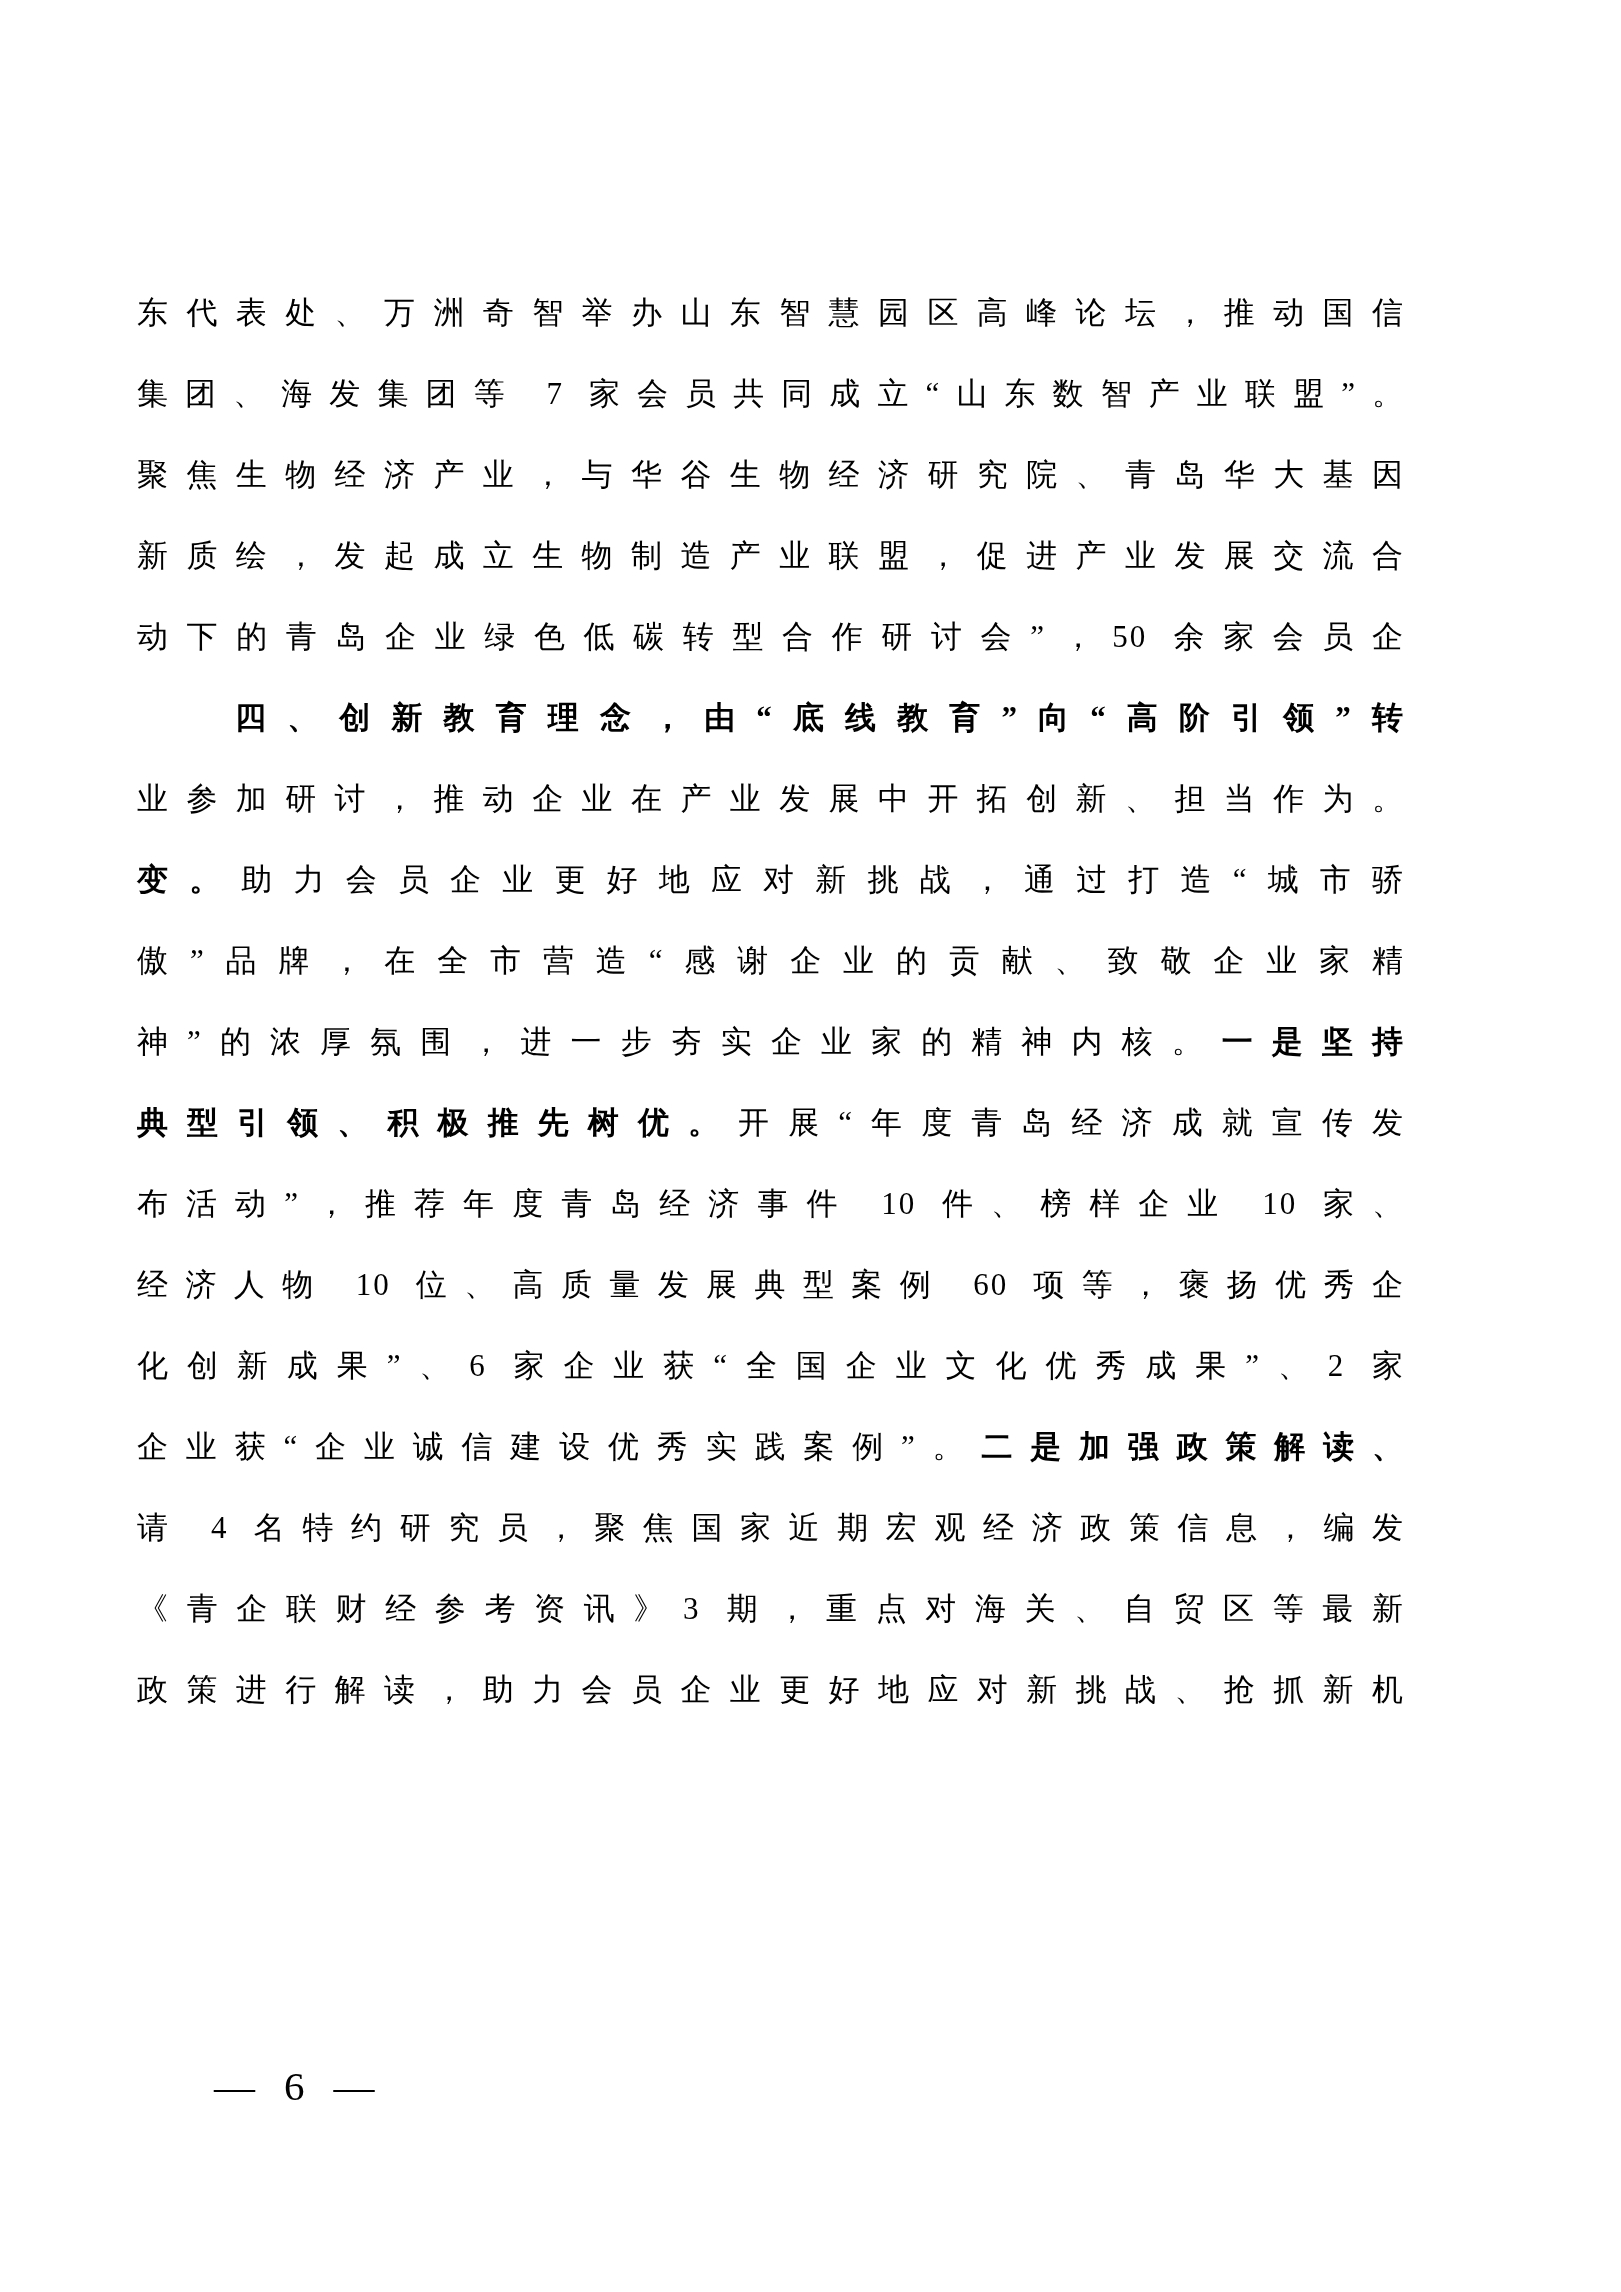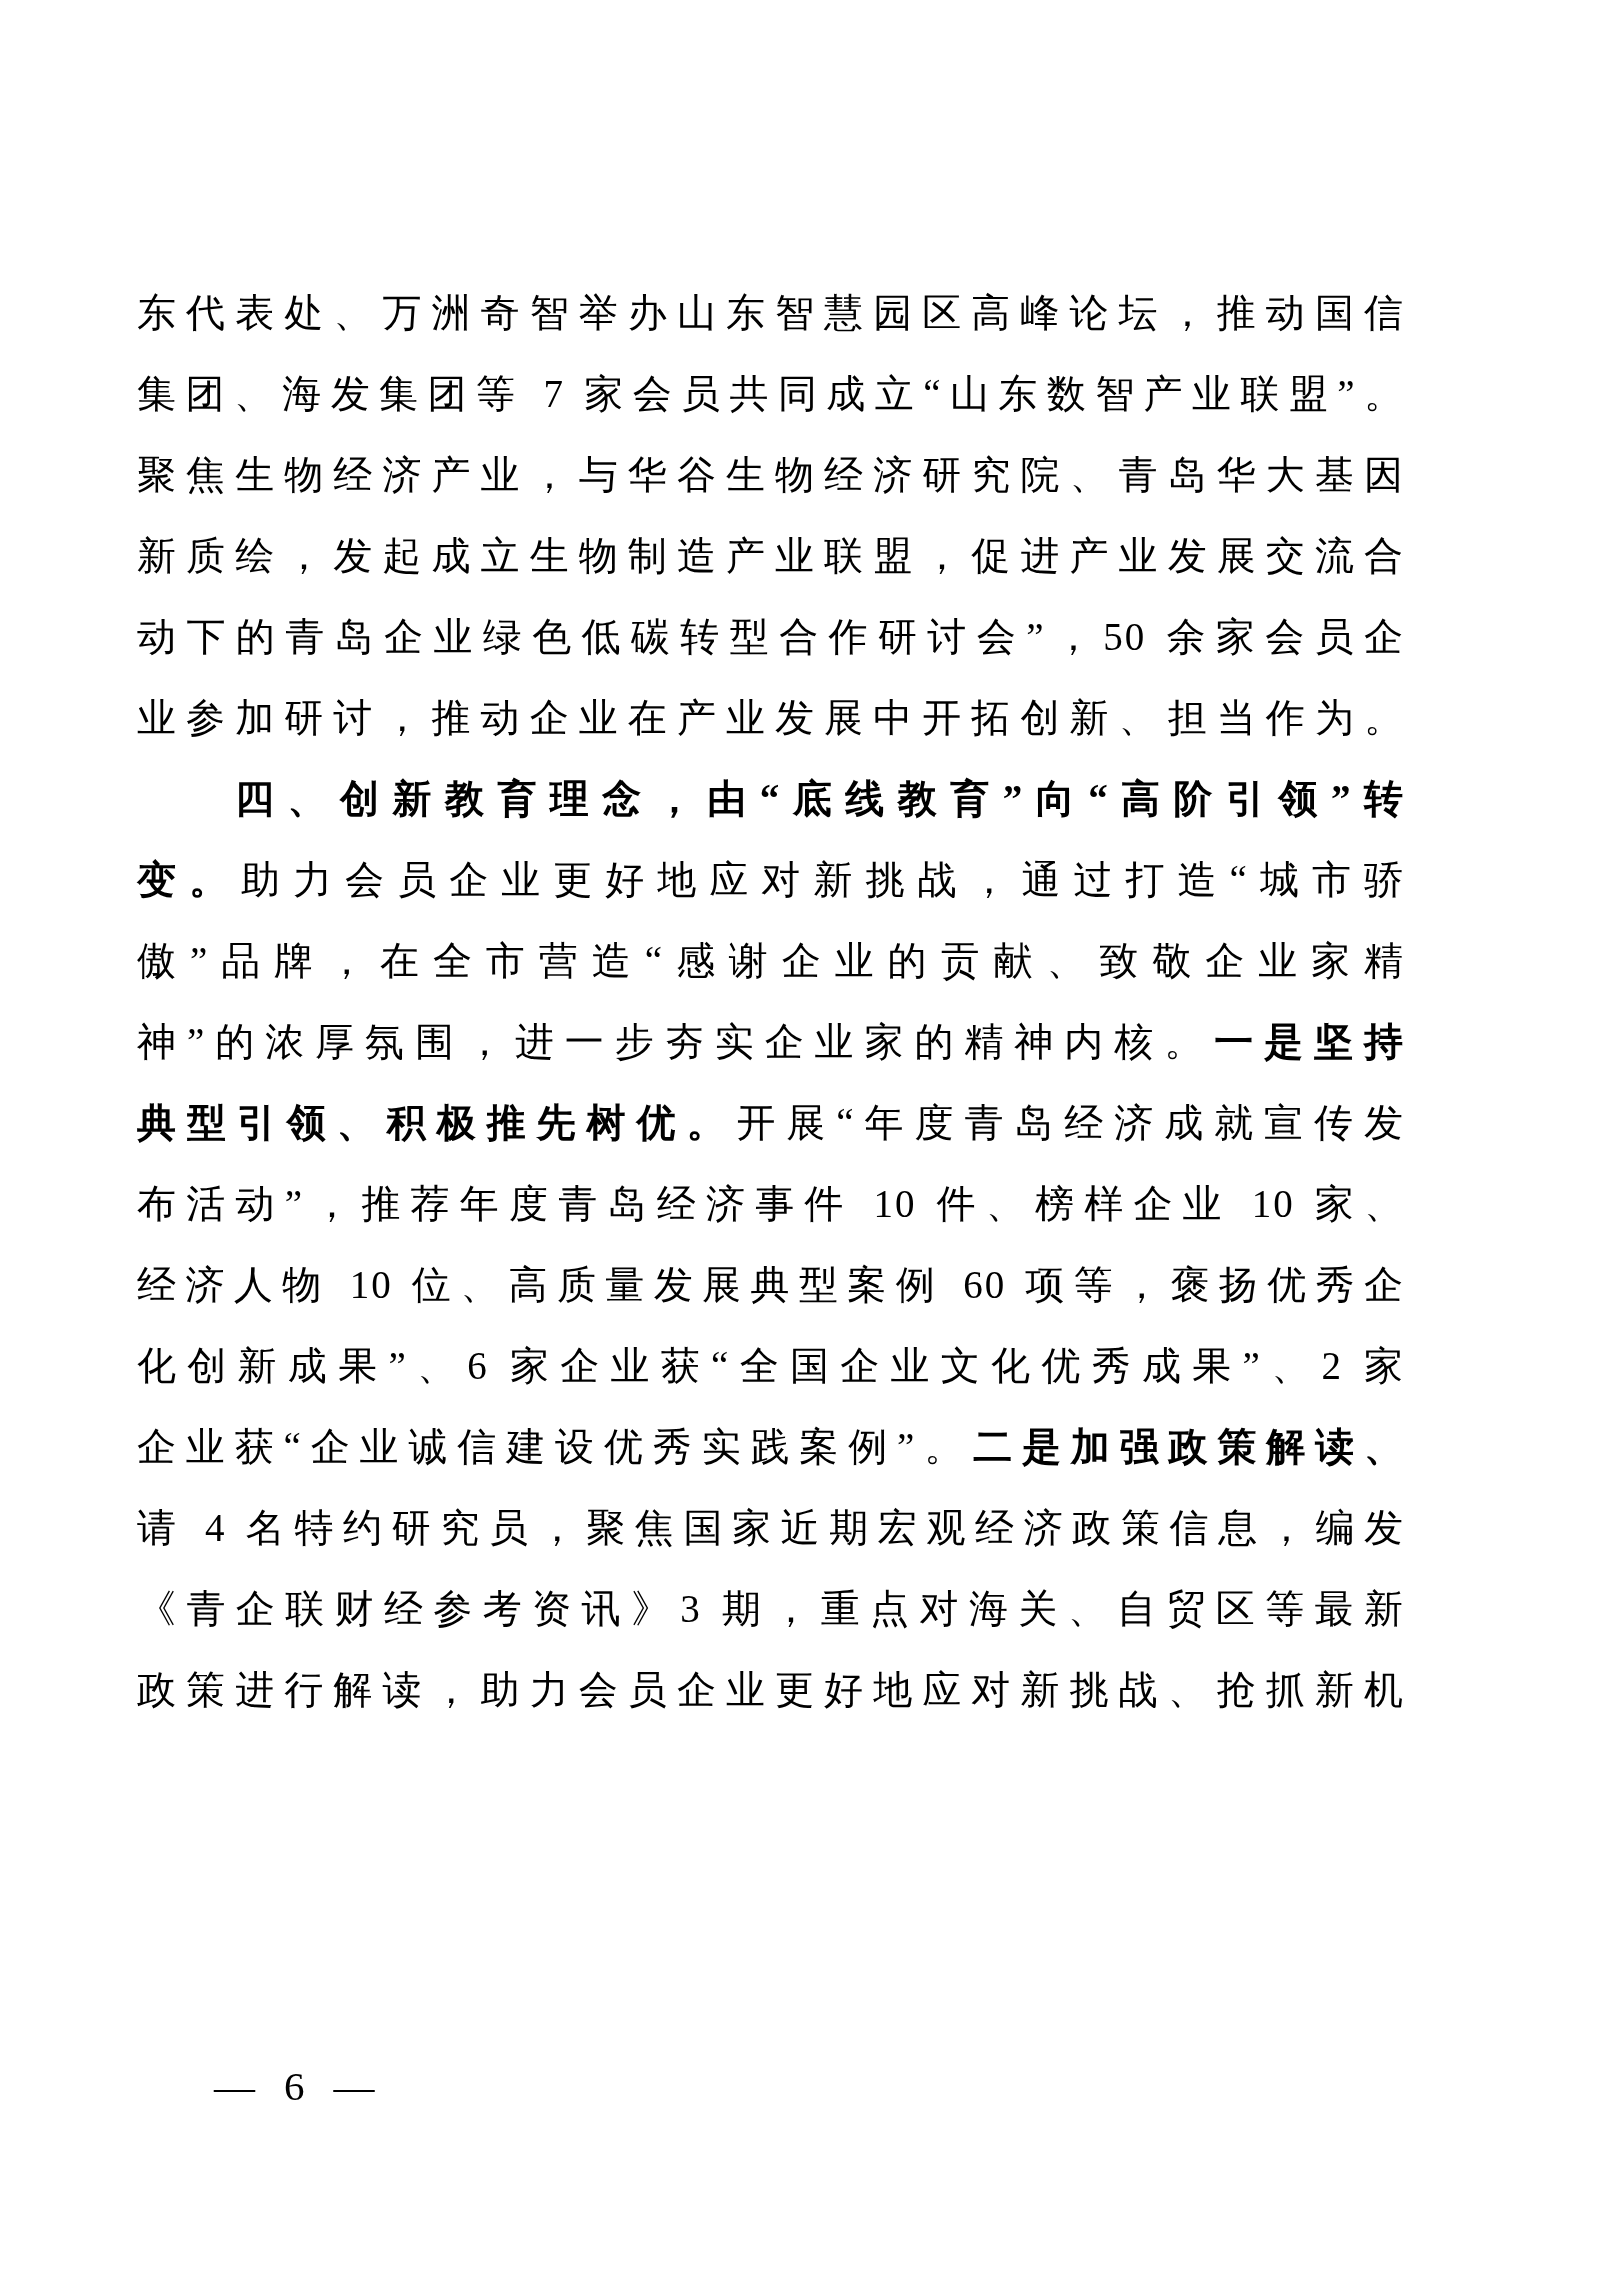--- a/index.html
+++ b/index.html
@@ -18,21 +18,21 @@
   }
   .doc-body {
     position: absolute;
     left: 137px;
     top: 272px;
     width: 1268px;
   }
   .line {
     height: 81px;
     line-height: 81px;
-    font-size: 39px;
+    font-size: 31px;
     letter-spacing: 2px;
     white-space: normal;
     text-align: justify;
     text-align-last: justify;
     text-justify: inter-character;
     overflow: visible;
   }
   .line.indent {
     text-indent: 98px;
   }
@@ -57,22 +57,22 @@
 </head>
 <body>
 
 <div class="page">
   <div class="doc-body">
       <div class="line"><span class="run">东代表处、万洲奇智举办山东智慧园区高峰论坛，推动国信</span></div>
       <div class="line"><span class="run">集团、海发集团等 7 家会员共同成立“山东数智产业联盟”。</span></div>
       <div class="line"><span class="run">聚焦生物经济产业，与华谷生物经济研究院、青岛华大基因</span></div>
       <div class="line"><span class="run">新质绘，发起成立生物制造产业联盟，促进产业发展交流合</span></div>
       <div class="line"><span class="run">动下的青岛企业绿色低碳转型合作研讨会”，50 余家会员企</span></div>
+      <div class="line indent"><span class="run bold">四、创新教育理念，由“底线教育”向“高阶引领”转</span></div>
       <div class="line"><span class="run">业参加研讨，推动企业在产业发展中开拓创新、担当作为。</span></div>
-      <div class="line indent"><span class="run bold">四、创新教育理念，由“底线教育”向“高阶引领”转</span></div>
       <div class="line"><span class="run bold">变。</span><span class="run">助力会员企业更好地应对新挑战，通过打造“城市骄</span></div>
       <div class="line"><span class="run">傲”品牌，在全市营造“感谢企业的贡献、致敬企业家精</span></div>
       <div class="line"><span class="run">神”的浓厚氛围，进一步夯实企业家的精神内核。</span><span class="run bold">一是坚持</span></div>
       <div class="line"><span class="run bold">典型引领、积极推先树优。</span><span class="run">开展“年度青岛经济成就宣传发</span></div>
       <div class="line"><span class="run">布活动”，推荐年度青岛经济事件 10 件、榜样企业 10 家、</span></div>
       <div class="line"><span class="run">经济人物 10 位、高质量发展典型案例 60 项等，褒扬优秀企</span></div>
       <div class="line"><span class="run">化创新成果”、6 家企业获“全国企业文化优秀成果”、2 家</span></div>
       <div class="line"><span class="run">企业获“企业诚信建设优秀实践案例”。</span><span class="run bold">二是加强政策解读、</span></div>
       <div class="line"><span class="run">请 4 名特约研究员，聚焦国家近期宏观经济政策信息，编发</span></div>
       <div class="line"><span class="run">《青企联财经参考资讯》3 期，重点对海关、自贸区等最新</span></div>

